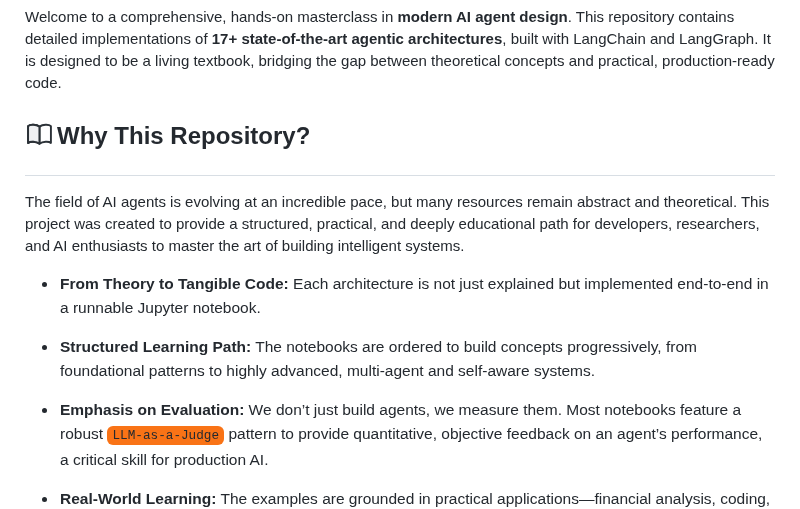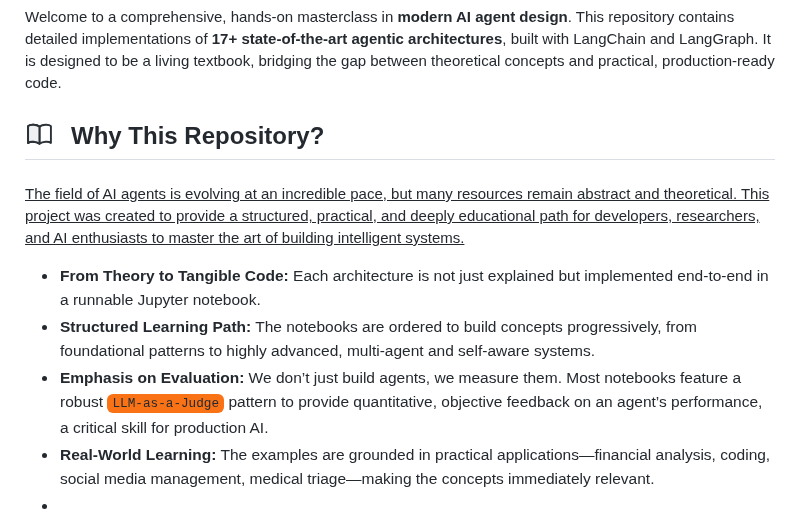--- a/index.html
+++ b/index.html
@@ -19,39 +19,39 @@
     font-size: 15px;
     line-height: 22px;
     margin-bottom: 0;
   }
   strong { font-weight: 700; }
   h2.md-h2 {
     margin-top: 26px;
     font-size: 24px;
     font-weight: 700;
     line-height: 31px;
-    padding-bottom: 8px;
+    padding-bottom: 24px;
     border-bottom: 1px solid #d8dee4;
     display: flex;
     align-items: center;
-    gap: 17px;
+    gap: 3px;
   }
   h2.md-h2 .book-icon { display: inline-flex; flex: 0 0 auto; }
-  .after-h2 { margin-top: 23px; text-decoration: underline; }
+  .after-h2 { margin-top: 15px; }
   ul.md-ul {
     margin-top: 15px;
     padding-left: 33px;
     list-style: disc outside;
   }
   ul.md-ul li {
     font-size: 15.5px;
     line-height: 24px;
     padding-left: 2px;
   }
-  ul.md-ul li + li { margin-top: 3px; }
+  ul.md-ul li + li { margin-top: 15px; }
   code.inline-code {
     font-family: "Liberation Mono", "DejaVu Sans Mono", monospace;
     font-size: 82%;
     background: #f97316;
     padding: 2px 5px;
     border-radius: 6px;
     white-space: nowrap;
   }
 </style>
 </head>

